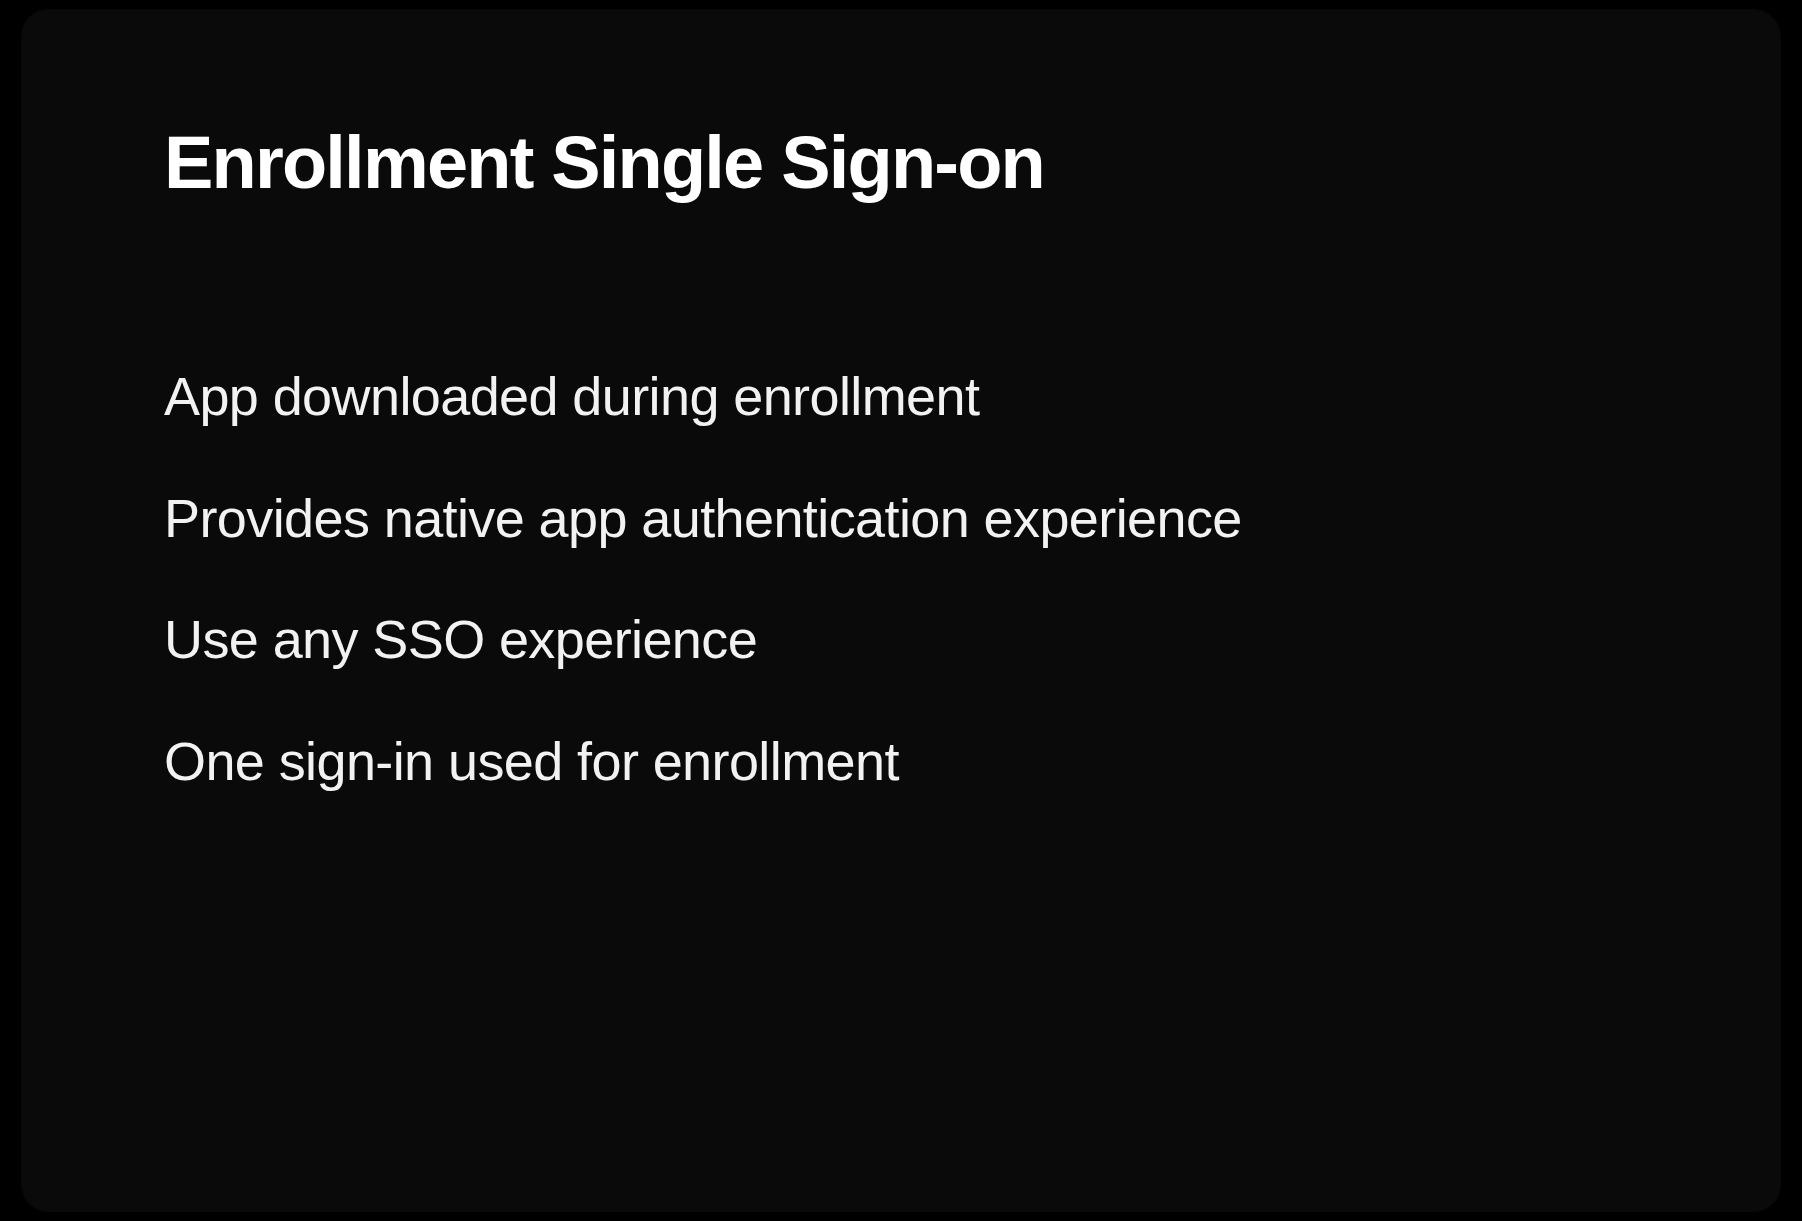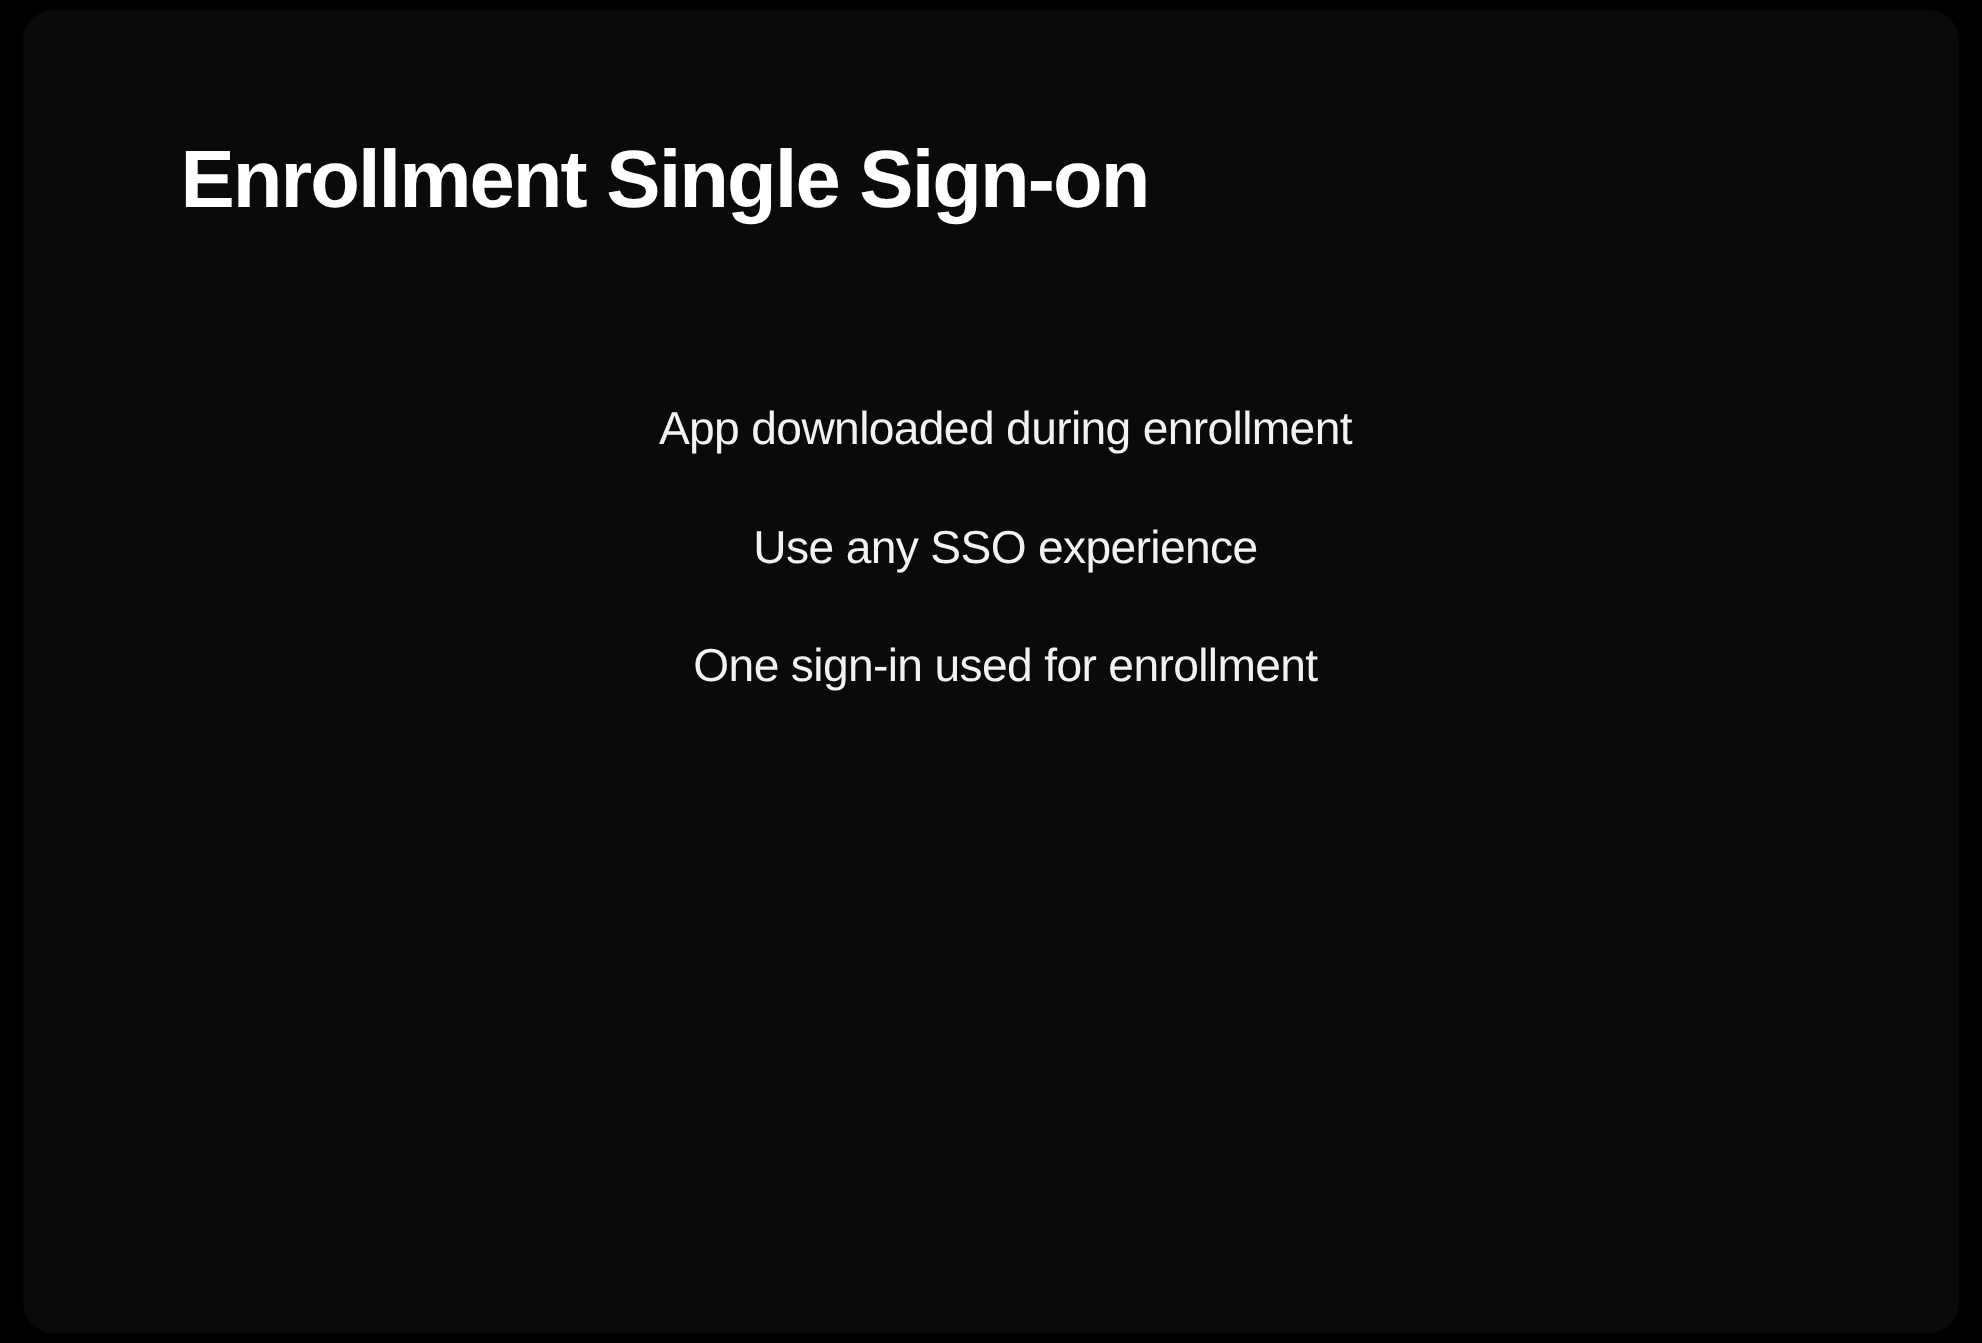--- a/index.html
+++ b/index.html
@@ -25,21 +25,20 @@
     box-shadow: 0 0 0 1px rgba(255,255,255,0.03);
     overflow: hidden;
   }
   .slide-inner {
     position: absolute;
     left: 0;
     top: 0;
     right: 0;
     bottom: 0;
     padding: 0;
-    text-align: center;
   }
   .slide-title {
     position: absolute;
     left: 142px;
     top: 60px;
     color: #ffffff;
     font-size: 74px;
     font-weight: 700;
     letter-spacing: -1.8px;
     line-height: 1.15;
@@ -49,37 +48,38 @@
     position: absolute;
     left: 142px;
     top: 355px;
     width: 1500px;
     margin: 0;
     padding: 0;
     list-style: none;
   }
   .bullet-item {
     color: #f2f2f2;
-    font-size: 42px;
+    font-size: 54px;
     font-weight: 400;
     letter-spacing: -0.6px;
     line-height: 1.18;
     margin-bottom: 58px;
     white-space: nowrap;
   }
   .bullet-item:last-child {
     margin-bottom: 0;
     margin-top: 22px;
   }
 </style>
 </head>
 <body>
 
 <div class="slide">
   <div class="slide-inner">
     <h1 class="slide-title">Enrollment Single Sign-on</h1>
     <ul class="bullet-list">
       <li class="bullet-item">App downloaded during enrollment</li>
+      <li class="bullet-item">Provides native app authentication experience</li>
       <li class="bullet-item">Use any SSO experience</li>
       <li class="bullet-item">One sign-in used for enrollment</li>
     </ul>
   </div>
 </div>
 
 </body></html>

